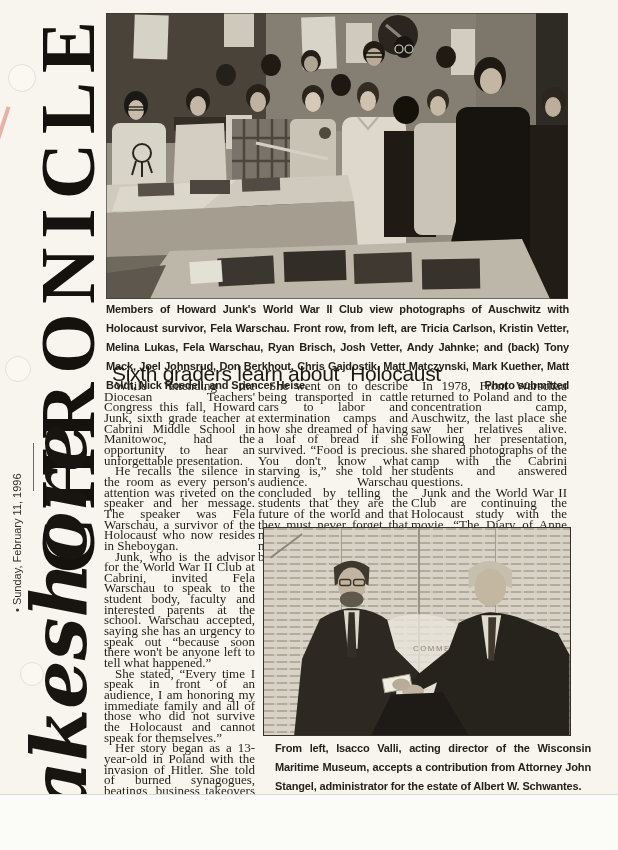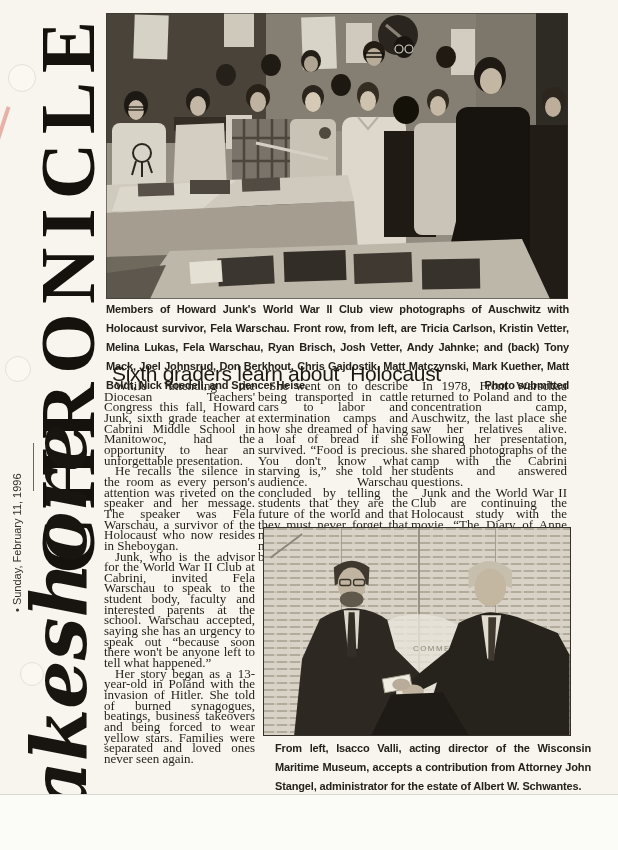--- a/index.html
+++ b/index.html
@@ -163,20 +163,21 @@
   </figure>
 
   <p class="caption cap1"><span>Members of Howard Junk's World War II Club view photographs of Auschwitz with Holocaust survivor, Fela Warschau. Front row, from left, are Tricia Carlson, Kristin Vetter, Melina Lukas, Fela Warschau, Ryan Brisch, Josh Vetter, Andy Jahnke; and (back) Tony Mack, Joel Johnsrud, Don Berkhout, Chris Gajdostik, Matt Matczynski, Mark Kuether, Matt Boldt, Nick Roedell, and Spencer Heise.</span> <span class="credit">Photo submitted</span></p>
 
   <h1 class="headline">Sixth graders learn about  Holocaust</h1>
 
   <div class="col col1">
     <p>While attending the Diocesan Teachers' Congress this fall, Howard Junk, sixth grade teacher at Cabrini Middle School in Manitowoc, had the opportunity to hear an unforgettable presentation.</p>
     <p>He recalls the silence in the room as every person's attention was riveted on the speaker and her message.  The speaker was Fela Warschau, a survivor of the Holocaust who now resides in Sheboygan.</p>
     <p>Junk, who is the advisor for the World War II Club at Cabrini, invited Fela Warschau to speak to the student body, faculty and interested parents at the school.  Warschau accepted, saying she has an urgency to speak out “because soon there won't be anyone left to tell what happened.”</p>
+    <p>She stated, “Every time I speak in front of an audience, I am honoring my immediate family and all of those who did not survive the Holocaust and cannot speak for themselves.”</p>
     <p>Her story began as a 13-year-old in Poland with the invasion of Hitler.  She told of burned synagogues, beatings, business takeovers and being forced to wear yellow stars.  Families were separated and loved ones never seen again.</p>
   </div>
   <div class="col col2">
     <p>She went on to describe being transported in cattle cars to labor and extermination camps and how she dreamed of having a loaf of bread if she survived.  “Food is precious.  You don't know what starving is,” she told her audience.  Warschau concluded by telling the students that they are the future of the world and that they must never forget that millions of Jews were murdered because their beliefs were different.</p>
   </div>
   <div class="col col3">
     <p>In 1978, Front Warschau returned to Poland and to the concentration camp, Auschwitz, the last place she saw her relatives alive.  Following her presentation, she shared photographs of the camp with the Cabrini students and answered questions.</p>
     <p>Junk and the World War II Club are continuing the Holocaust study with the movie, “The Diary of Anne Frank,” a story of one who did not answered.</p>
   </div>
 

